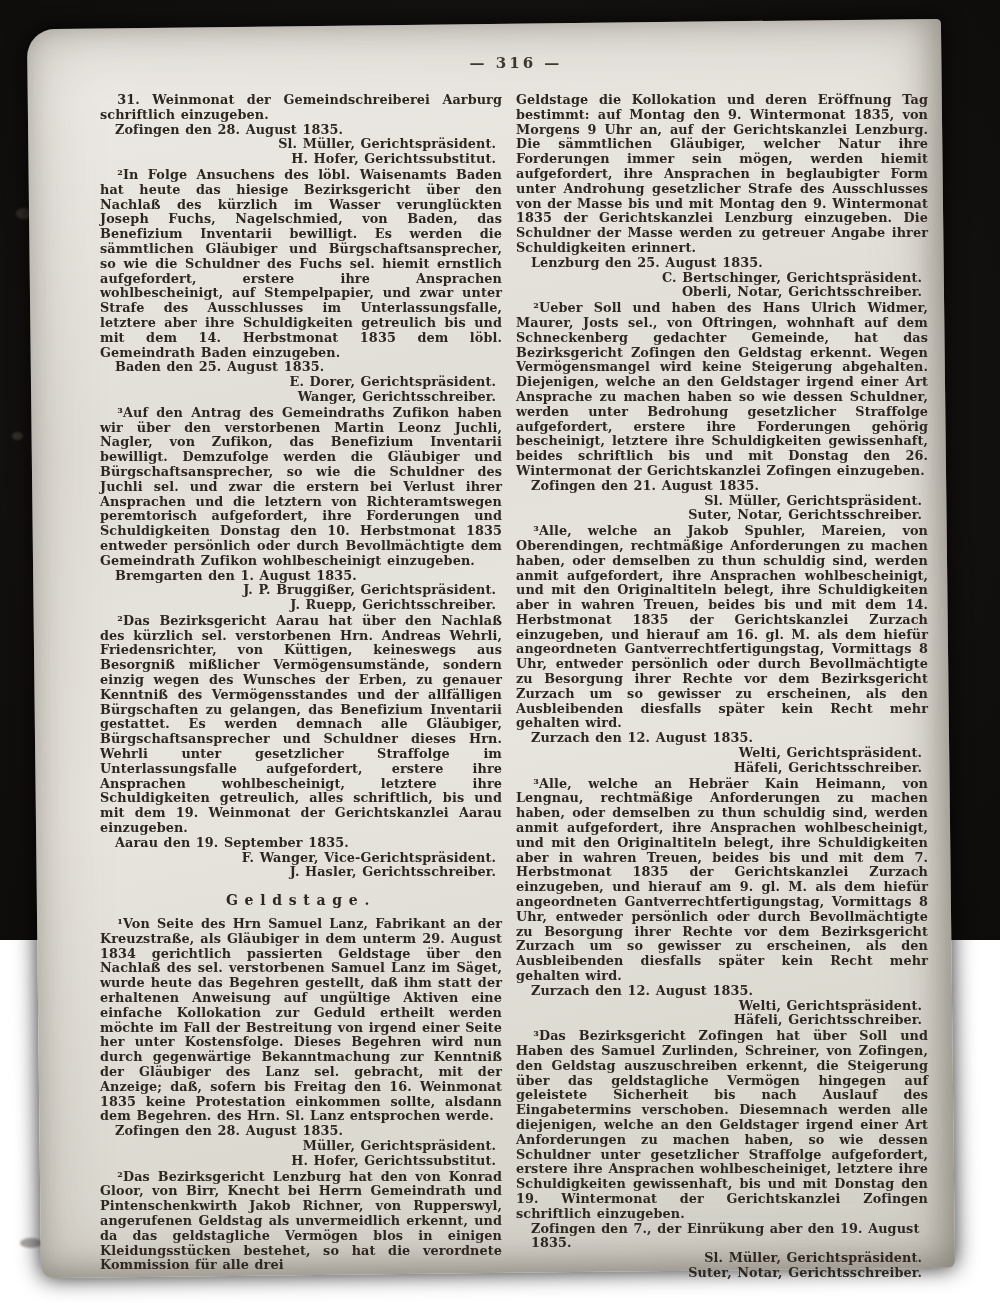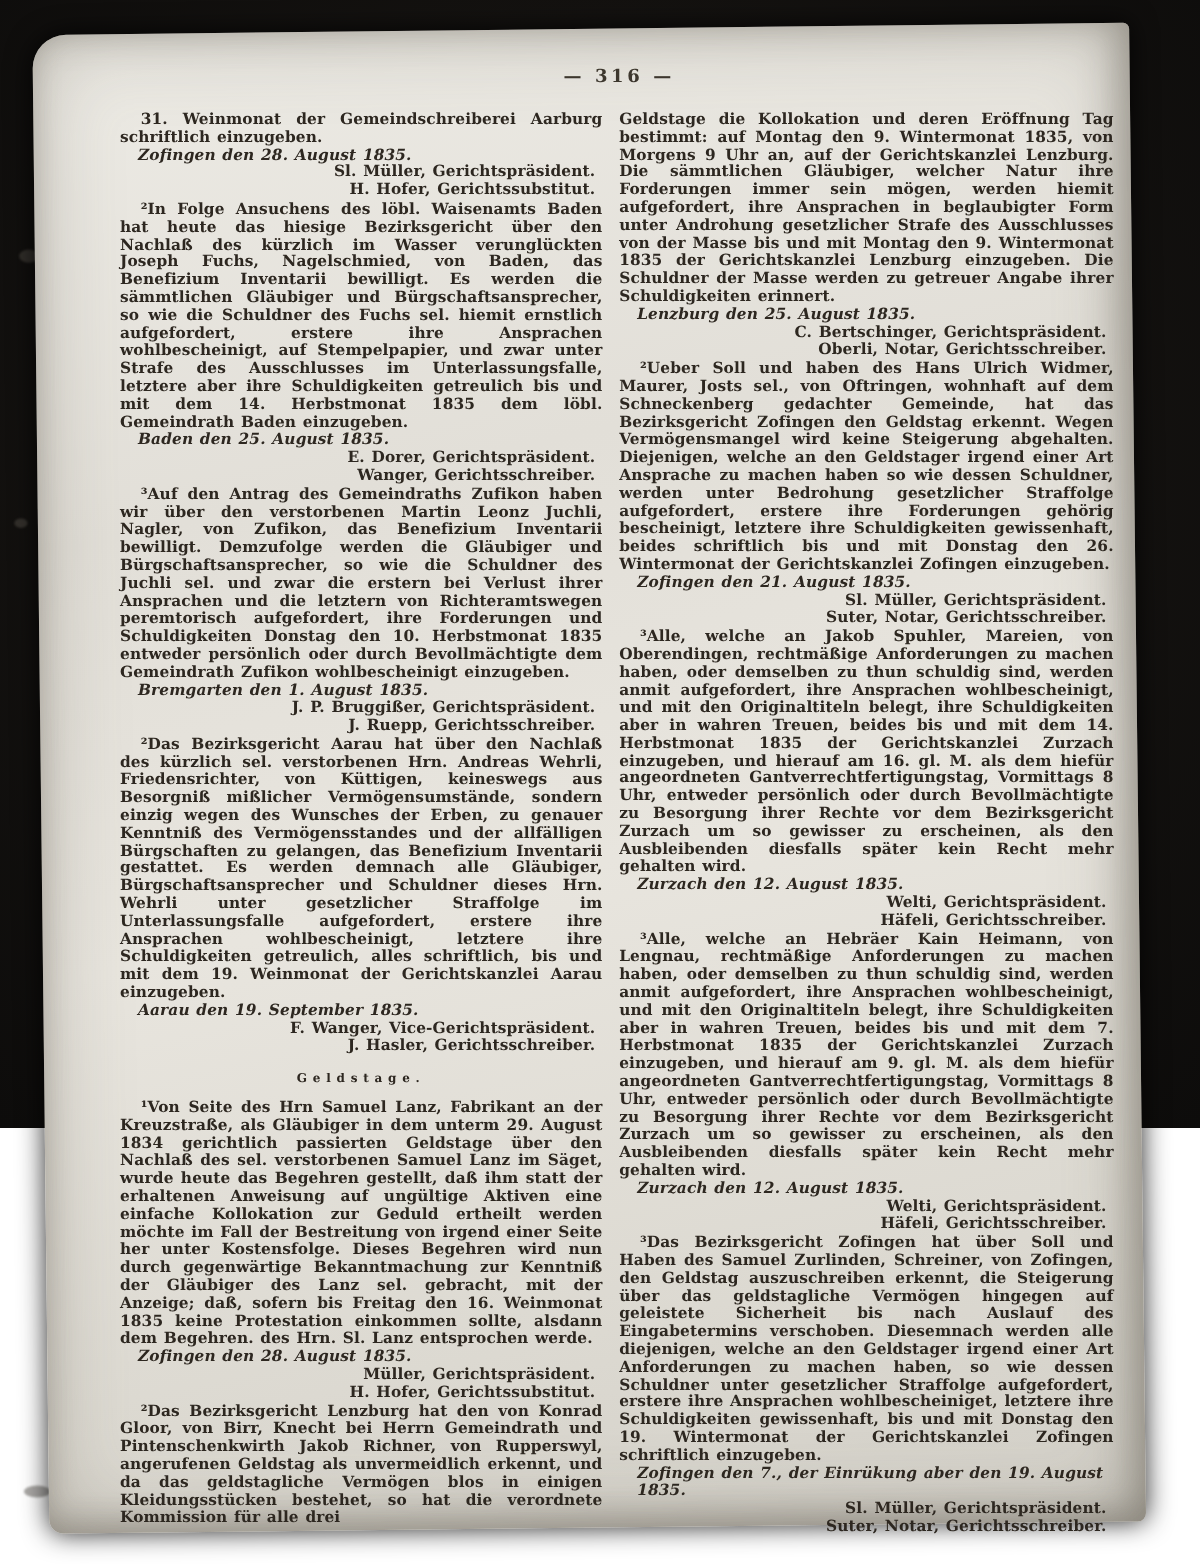--- a/index.html
+++ b/index.html
@@ -62,27 +62,27 @@
     font-weight: 700;
     letter-spacing: 0.1px;
     word-spacing: 1px;
     text-align: justify;
   }
   .col.left  { width: 402px; }
   .col.right { width: 412px; }
   .blk { margin: 0; }
   .blk.paragraph { text-indent: 1.35em; margin-top: 1px; }
   .blk.paragraph.noindent { text-indent: 0; }
-  .blk.dateline { padding-left: 15px; text-align: left; font-style: italic; }
+  .blk.dateline { padding-left: 15px; text-align: left; }
   .blk.signatures { text-align: right; padding-right: 6px; margin-bottom: 1px; }
   .blk.heading {
     text-align: center;
     text-indent: 0;
     letter-spacing: 0.48em;
-    font-size: 10px;
+    font-size: 14px;
     margin: 13px 0 9px 0;
   }
   .sigline { line-height: 14.8px; }
 </style>
 </head>
 <body>
 
 <div class="scan">
   <div class="blob b1"></div>
   <div class="blob b2"></div>

